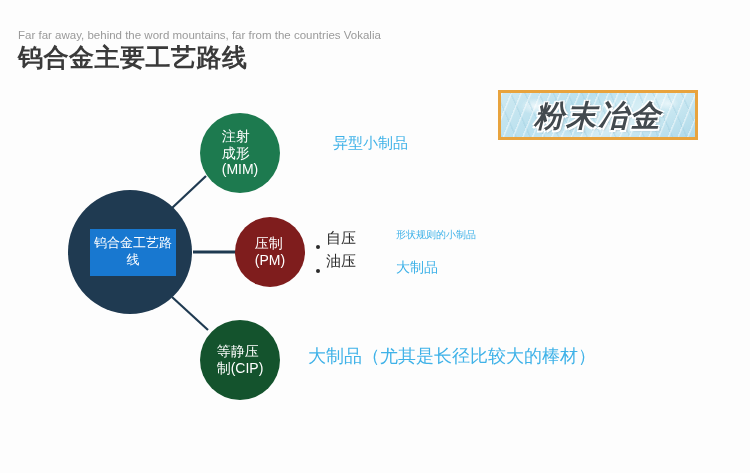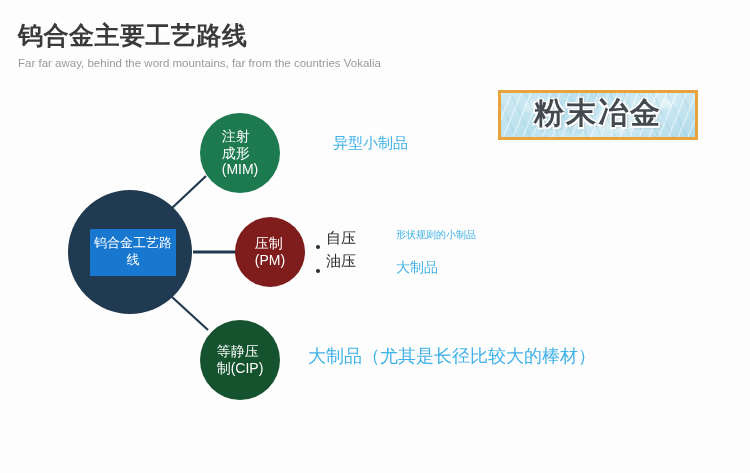--- a/index.html
+++ b/index.html
@@ -48,22 +48,23 @@
     height: 50px;
     box-sizing: border-box;
     border: 3px solid #e8a33d;
     background:
       radial-gradient(ellipse 22px 12px at 18% 30%, rgba(255,255,255,.75), rgba(255,255,255,0) 70%),
       radial-gradient(ellipse 26px 14px at 62% 72%, rgba(255,255,255,.6), rgba(255,255,255,0) 70%),
       radial-gradient(ellipse 16px 10px at 86% 24%, rgba(255,255,255,.55), rgba(255,255,255,0) 70%),
       radial-gradient(ellipse 30px 10px at 40% 88%, rgba(168,214,230,.55), rgba(255,255,255,0) 70%),
       linear-gradient(150deg, #cfe9f1 0%, #b9e0ee 35%, #d6eef5 60%, #aed9e9 100%);
     display: flex;
-    align-items: flex-start;
+    align-items: flex-end;
     justify-content: center;
+    font-style: italic;
   }
   #badge-texture {
     position: absolute;
     left: 0; top: 0; right: 0; bottom: 0;
     background-image:
       repeating-linear-gradient(112deg, rgba(255,255,255,.45) 0px, rgba(255,255,255,.45) 1px, rgba(255,255,255,0) 2px, rgba(255,255,255,0) 9px),
       repeating-linear-gradient(66deg, rgba(150,200,220,.30) 0px, rgba(150,200,220,.30) 1px, rgba(255,255,255,0) 2px, rgba(255,255,255,0) 13px);
     pointer-events: none;
   }
   #badge-text {
@@ -206,22 +207,22 @@
     border-radius: 50%;
     background: #2b2b2b;
     margin-right: 6px;
     flex: none;
   }
 </style>
 </head>
 <body>
 
 <div id="header">
+  <div id="page-subtitle">Far far away, behind the word mountains, far from the countries Vokalia</div>
   <div id="page-title">钨合金主要工艺路线</div>
-  <div id="page-subtitle">Far far away, behind the word mountains, far from the countries Vokalia</div>
 </div>
 
 <div id="badge">
   <div id="badge-texture"></div>
   <div id="badge-text">粉末冶金</div>
 </div>
 
 <div id="diagram">
 
   <svg id="connectors" viewBox="0 0 750 473" xmlns="http://www.w3.org/2000/svg">

